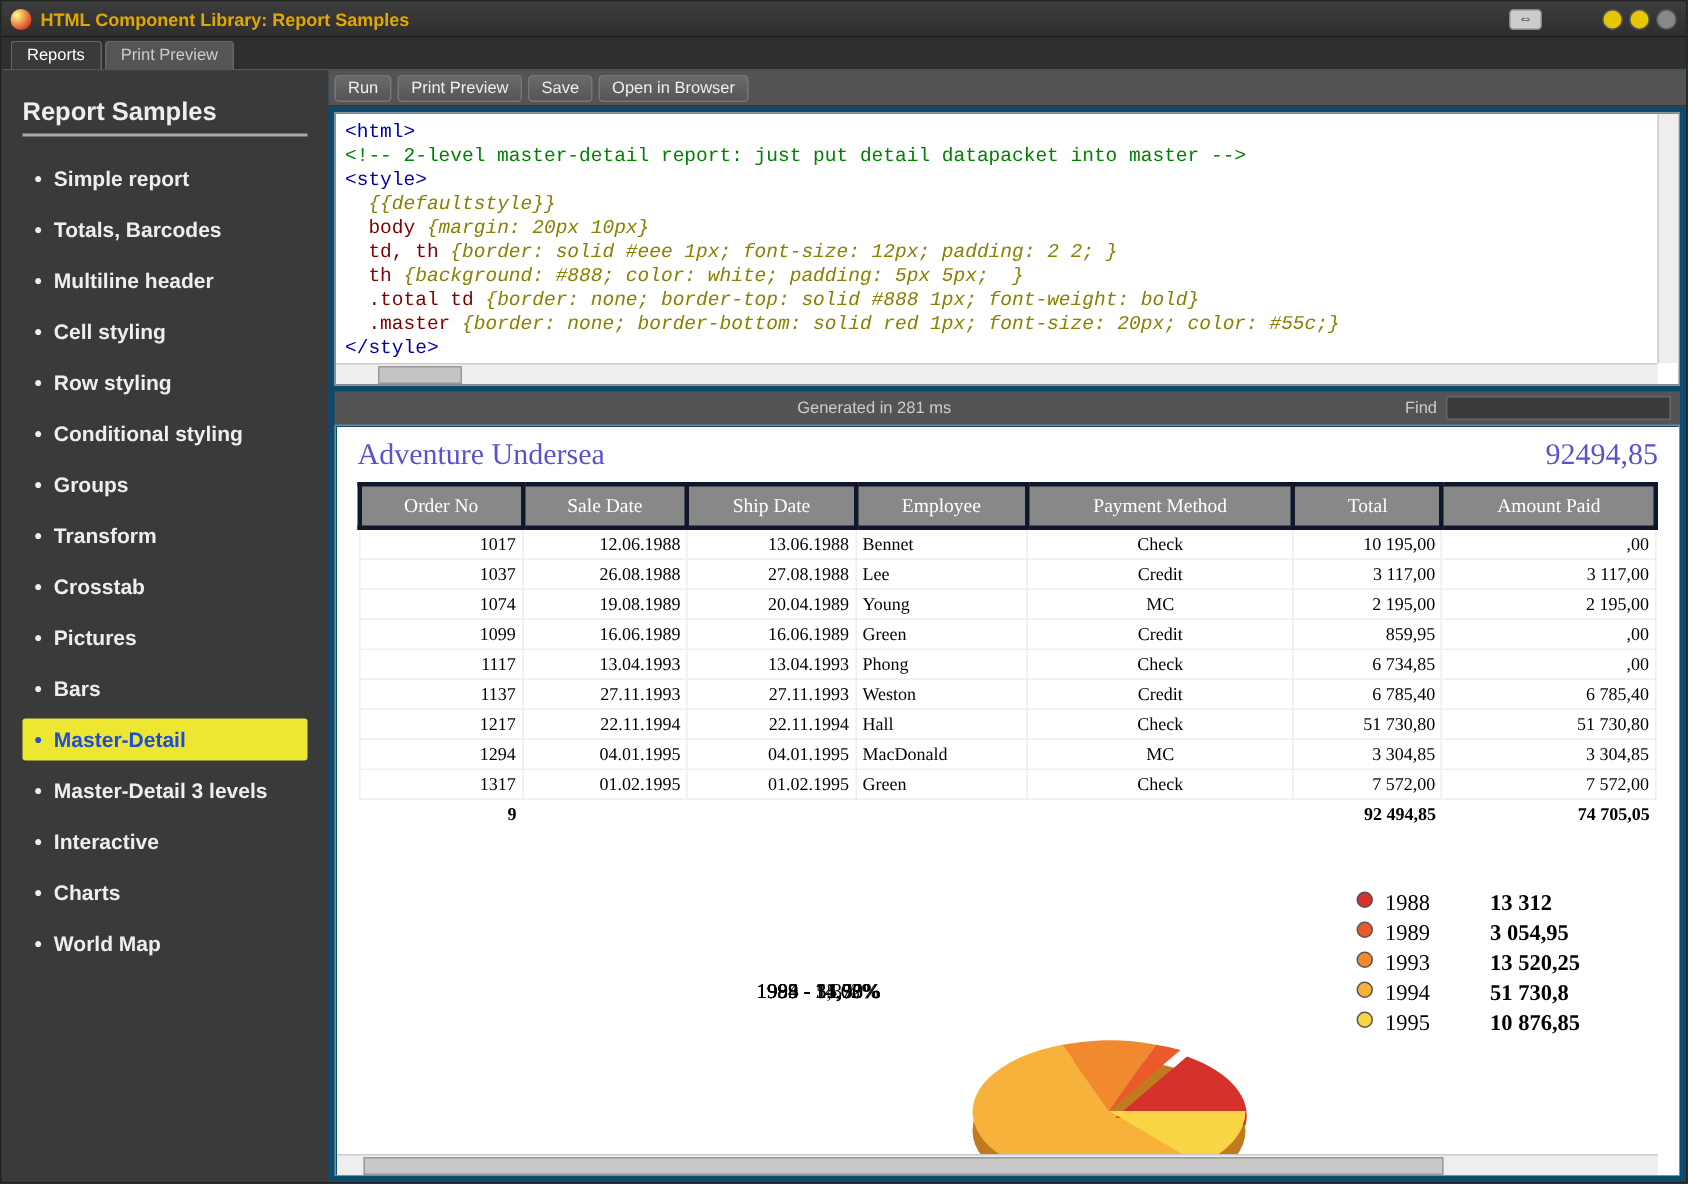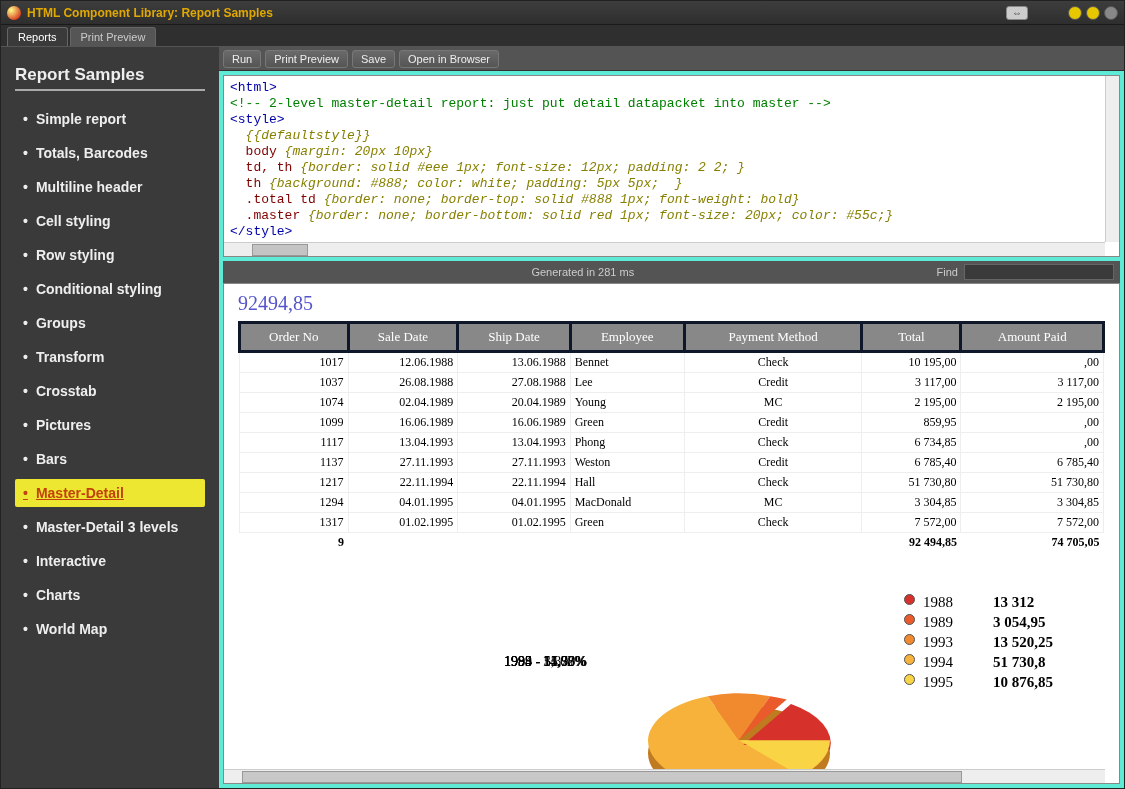--- a/index.html
+++ b/index.html
@@ -13,22 +13,22 @@
 .wb-g { background:#888; }
 .swap { width:22px; height:14px; background:#ccc; border:1px solid #888; border-radius:3px; margin-right:40px; display:flex; align-items:center; justify-content:center; font-size:10px; color:#333; }
 .tabsrow { height:22px; background:#2f2f2f; display:flex; align-items:flex-end; padding-left:6px; border-bottom:1px solid #555; }
 .tab { padding:3px 10px; font-size:11px; background:#555; color:#ccc; border:1px solid #666; border-bottom:none; border-radius:3px 3px 0 0; margin-right:2px; cursor:pointer; }
 .tab.active { background:#3a3a3a; color:#fff; }
 .mainwrap { display:flex; height:calc(100% - 46px); }
 .sidebar { width:218px; background:#3a3a3a; padding:18px 14px; overflow-y:auto; }
 .sb-title { color:#eee; font-size:17px; font-weight:bold; border-bottom:2px solid #aaa; padding-bottom:4px; margin-bottom:14px; }
 .sb-item { color:#eee; font-size:14px; font-weight:bold; padding:6px 8px; margin:6px 0; cursor:pointer; position:relative; border-radius:2px; }
 .sb-item::before { content:"•"; margin-right:8px; }
-.sb-item.sel { background:#ede732; color:#c2410c;text-decoration:underline; }
-.content { flex:1; display:flex; flex-direction:column; background:#5eead4; }
+.sb-item.sel { background:#ede732; color:#1d4ed8; }
+.content { flex:1; display:flex; flex-direction:column; background:#0c4a6e; }
 .toolbar { height:24px; background:#545454; display:flex; align-items:center; padding:0 4px; gap:4px; border-bottom:1px solid #333; }
 .tbtn { background:linear-gradient(#6a6a6a,#555); color:#eee; border:1px solid #777; border-radius:3px; padding:2px 8px; font-size:11px; cursor:pointer; }
 .codepane { height:182px; background:#fff; border:1px solid #888; margin:4px; position:relative; overflow:hidden; }
 .code { font-family:"Courier New",monospace; font-size:13px; padding:4px 6px; line-height:16px; white-space:pre; }
 .tg-tag { color:#0000aa; }
 .tg-cmt { color:#008000; }
 .tg-sel { color:#800000; }
 .tg-brace { color:#888000; font-style:italic; }
 .codepane .hscroll { position:absolute; bottom:0; left:0; right:14px; height:14px; background:#eee; border-top:1px solid #ccc; }
 .codepane .hscroll .thumb { position:absolute; left:28px; top:1px; width:56px; height:12px; background:#c4c4c4; border:1px solid #999; }
@@ -123,20 +123,21 @@
     </div>
 
     <div class="statusbar">
       <div class="gen">Generated in 281 ms</div>
       <div class="findlbl">Find</div>
       <div class="findbox"></div>
     </div>
 
     <div class="preview">
       <div class="master-row">
+        <span>Adventure Undersea</span>
         <span>92494,85</span>
       </div>
       <table class="rtable">
         <thead>
             <tr id="rhead">
               <th>Order No</th>
               <th>Sale Date</th>
               <th>Ship Date</th>
               <th>Employee</th>
               <th>Payment Method</th>
@@ -158,21 +159,21 @@
               <td class="r">1037</td>
               <td class="r">26.08.1988</td>
               <td class="r">27.08.1988</td>
               <td>Lee</td>
               <td style="text-align:center">Credit</td>
               <td class="r">3 117,00</td>
               <td class="r">3 117,00</td>
             </tr>
             <tr>
               <td class="r">1074</td>
-              <td class="r">02.04.1989</td>
+              <td class="r">19.08.1989</td>
               <td class="r">20.04.1989</td>
               <td>Young</td>
               <td style="text-align:center">MC</td>
               <td class="r">2 195,00</td>
               <td class="r">2 195,00</td>
             </tr>
             <tr>
               <td class="r">1099</td>
               <td class="r">16.06.1989</td>
               <td class="r">16.06.1989</td>

